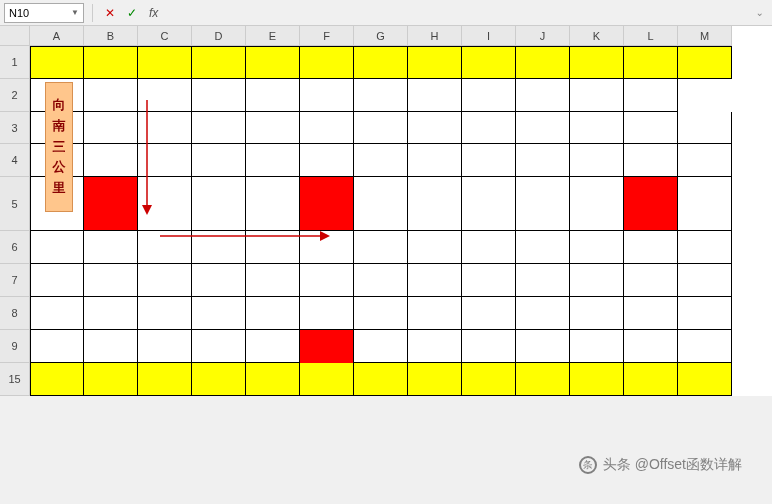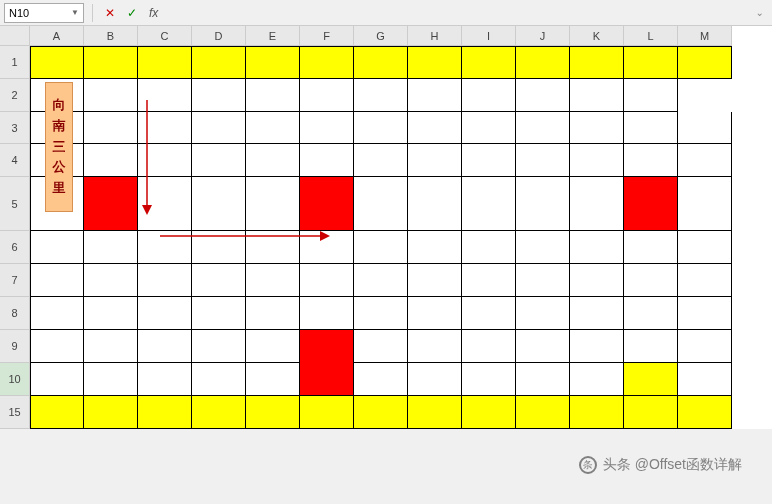--- a/index.html
+++ b/index.html
@@ -221,36 +221,20 @@
       <div class="cell cE" style="width: 54px; height: 33px;"></div>
       <div class="cell cF red-cell" style="width: 54px; height: 33px; border-bottom: none;"></div>
       <div class="cell cG" style="width: 54px; height: 33px;"></div>
       <div class="cell cH" style="width: 54px; height: 33px;"></div>
       <div class="cell cI" style="width: 54px; height: 33px;"></div>
       <div class="cell cJ" style="width: 54px; height: 33px;"></div>
       <div class="cell cK" style="width: 54px; height: 33px;"></div>
       <div class="cell cL" style="width: 54px; height: 33px;"></div>
       <div class="cell cM" style="width: 54px; height: 33px;"></div>
     </div>
-    <div class="row r10">
-      <div class="row-h active" style="height: 33px;">10</div>
-      <div class="cell cA" style="width: 54px; height: 33px;"></div>
-      <div class="cell cB" style="width: 54px; height: 33px;"></div>
-      <div class="cell cC" style="width: 54px; height: 33px;"></div>
-      <div class="cell cD" style="width: 54px; height: 33px;"></div>
-      <div class="cell cE" style="width: 54px; height: 33px;"></div>
-      <div class="cell cF red-cell" style="width: 54px; height: 33px;"></div>
-      <div class="cell cG" style="width: 54px; height: 33px;"></div>
-      <div class="cell cH" style="width: 54px; height: 33px;"></div>
-      <div class="cell cI" style="width: 54px; height: 33px;"></div>
-      <div class="cell cJ" style="width: 54px; height: 33px;"></div>
-      <div class="cell cK" style="width: 54px; height: 33px;"></div>
-      <div class="cell cL yellow-cell" style="width: 54px; height: 33px;"></div>
-      <div class="cell cM" style="width: 54px; height: 33px;"></div>
-    </div>
     <div class="row r12">
       <div class="row-h" style="height: 33px;">15</div>
       <div class="cell cA footer-row" style="width: 54px; height: 33px; overflow: visible;">
         <div class="footer-text" style="width: 702px;"><span class="black">重点：</span><span class="red">=OFFSET(B2,3,4,5,6)</span></div>
       </div>
       <div class="cell cB footer-row" style="width: 54px; height: 33px;"></div>
       <div class="cell cC footer-row" style="width: 54px; height: 33px;"></div>
       <div class="cell cD footer-row" style="width: 54px; height: 33px;"></div>
       <div class="cell cE footer-row" style="width: 54px; height: 33px;"></div>
       <div class="cell cF footer-row" style="width: 54px; height: 33px;"></div>

